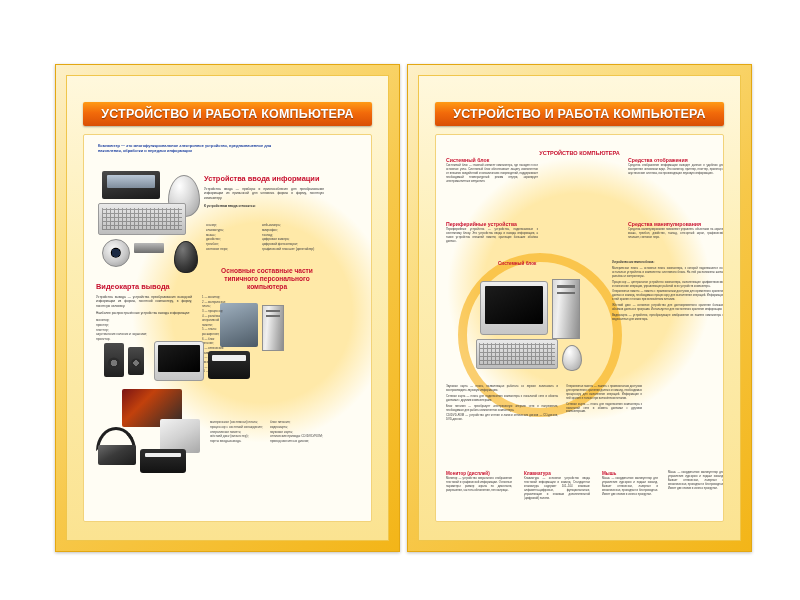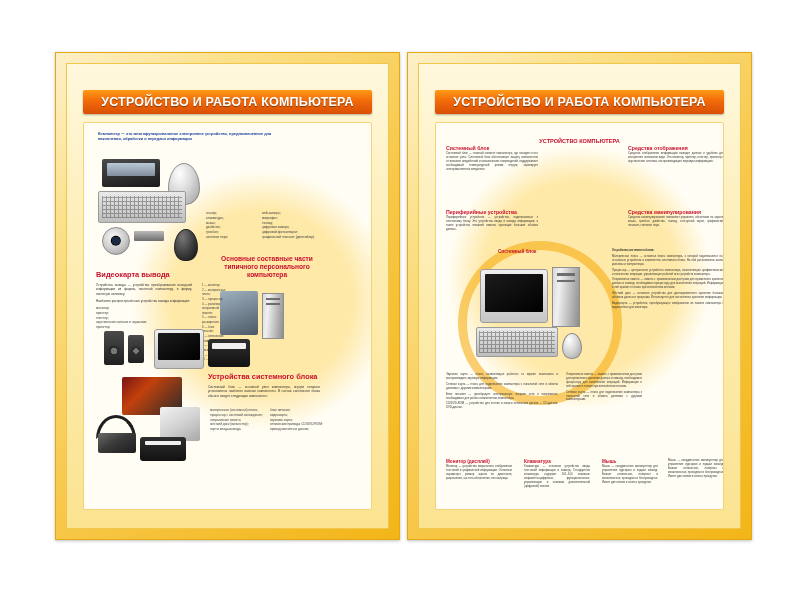--- a/index.html
+++ b/index.html
@@ -15,21 +15,21 @@
   }
   .stage {
     position: relative;
     width: 800px;
     height: 600px;
     background: #ffffff;
   }
   
   .poster {
     position: absolute;
-    top: 52px;
+    top: 64px;
     width: 345px;
     height: 488px;
     background: linear-gradient(135deg,#fdf0c8 0%, #fbe08a 22%, #f7c84a 55%, #f3b518 100%);
     border: 1px solid #e3a712;
     box-shadow: 0 1px 3px rgba(0,0,0,.25);
     box-sizing: border-box;
   }
   .poster.left  { left: 55px; }
   .poster.right { left: 407px; }
 
@@ -281,20 +281,25 @@
     <div class="poster-inner">
 
       <div class="title-bar">
         <span>УСТРОЙСТВО И РАБОТА КОМПЬЮТЕРА</span>
       </div>
 
       <div class="content left-c">
 
         <div class="callout" style="left:14px; top:8px; width:185px;">Компьютер — это многофункциональное электронное устройство, предназначенное для накопления, обработки и передачи информации</div>
 
+        <div class="abs" style="left:120px; top:40px; width:120px;">
+          <div class="h-red">Устройства ввода информации</div>
+          <div class="body-txt" style="margin-top:3px;">Устройства ввода — приборы и приспособления для преобразования информации из привычной для человека формы в форму, понятную компьютеру.</div>
+          <div class="body-txt" style="margin-top:4px; font-weight:bold;">К устройствам ввода относятся:</div>
+        </div>
 
         <div class="abs" style="left:122px; top:88px; width:52px;">
           <div class="lbl-sm">сканер;</div>
           <div class="lbl-sm">клавиатура;</div>
           <div class="lbl-sm">мышь;</div>
           <div class="lbl-sm">джойстик;</div>
           <div class="lbl-sm">трекбол;</div>
           <div class="lbl-sm">световое перо;</div>
         </div>
         <div class="abs" style="left:178px; top:88px; width:64px;">
@@ -342,24 +347,20 @@
             <div class="lbl-sm">акустические колонки и наушники;</div>
             <div class="lbl-sm">проектор.</div>
           </div>
         </div>
 
         <div class="speaker" style="left:20px; top:208px; width:20px; height:34px;"></div>
         <div class="speaker" style="left:44px; top:212px; width:16px; height:28px;"></div>
         <div class="monitor-lg" style="left:70px; top:206px; width:48px; height:38px;"></div>
         <div class="printer" style="left:124px; top:216px; width:42px; height:28px;"></div>
 
-        <div class="abs" style="left:124px; top:250px; width:112px;">
-          <div class="h-red">Устройства системного блока</div>
-          <div class="body-txt" style="margin-top:3px;">Системный блок — основной узел компьютера, внутри которого установлены наиболее важные компоненты. В состав системного блока обычно входят следующие компоненты:</div>
-        </div>
 
         <div class="abs" style="left:126px; top:285px; width:56px;">
           <div class="lbl-sm">материнская (системная) плата;</div>
           <div class="lbl-sm">процессор с системой охлаждения;</div>
           <div class="lbl-sm">оперативная память;</div>
           <div class="lbl-sm">жёсткий диск (винчестер);</div>
           <div class="lbl-sm">порты ввода-вывода.</div>
         </div>
         <div class="abs" style="left:186px; top:285px; width:56px;">
           <div class="lbl-sm">блок питания;</div>

